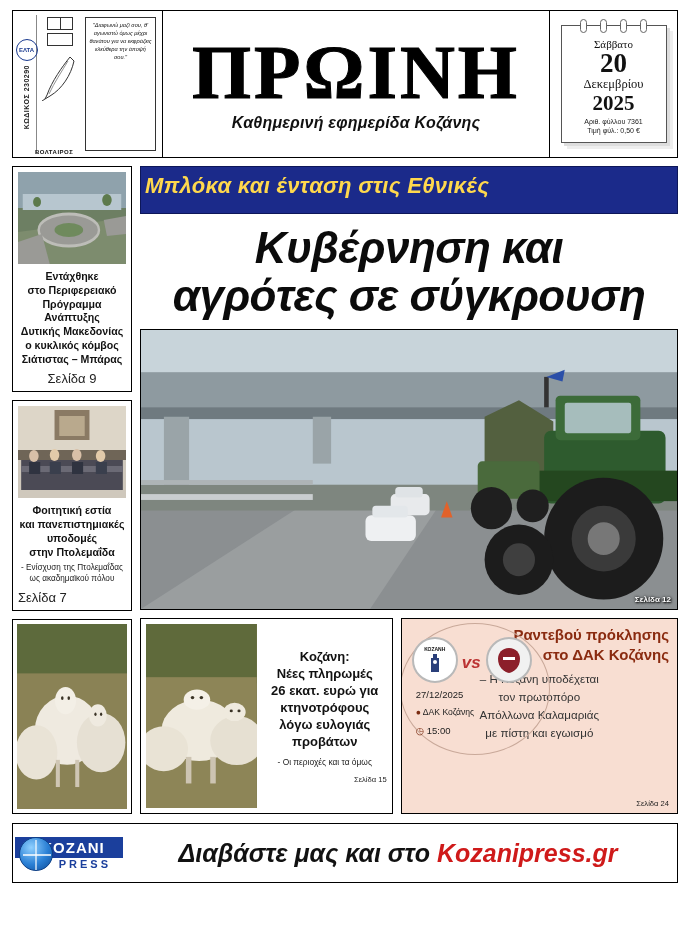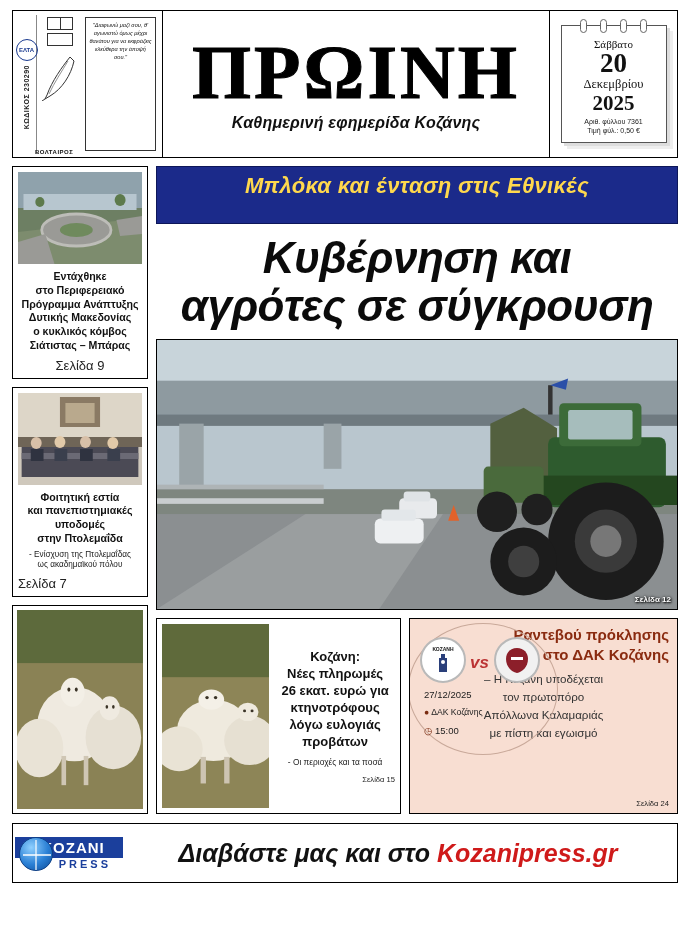--- a/index.html
+++ b/index.html
@@ -156,21 +156,21 @@
   .cal-small div { line-height: 1.35; }
 
   
   .content {
     display: flex;
     gap: 8px;
     margin-top: 8px;
     height: 648px;
   }
   .col-left {
-    width: 136px;
+    width: 120px;
     display: flex;
     flex-direction: column;
     gap: 8px;
   }
   .col-main {
     flex: 1;
     display: flex;
     flex-direction: column;
   }
 
@@ -207,22 +207,21 @@
     text-align: center;
     margin-top: 5px;
     color: #222;
   }
   .side-page.left { text-align:left; }
 
   
   .banner {
     background: #1b2a8a;
     border: 1px solid #0d1759;
-    text-align: center;
-    padding: 6px 4px 24px;
+    padding: 6px 4px 14px;
   }
   .banner-text {
     color: #ffd84d;
     font-size: 22px;
     font-weight: bold;
     font-style: italic;
     letter-spacing: 0.3px;
     font-family: "Liberation Sans", sans-serif;
   }
   .headline {
@@ -646,21 +645,21 @@
               <rect x="58" y="130" width="5" height="26" fill="#cdc4b2"></rect>
             </svg>
           </div>
           <div class="sheep-text">
             <div class="sheep-title" style="white-space:pre-line;">Κοζάνη:
 Νέες πληρωμές
 26 εκατ. ευρώ για
 κτηνοτρόφους
 λόγω ευλογιάς
 προβάτων</div>
-            <div class="sheep-sub">- Οι περιοχές και τα ποσά</div>
+            <div class="sheep-sub">- Οι περιοχές και τα όμως</div>
             <div class="sheep-page">Σελίδα 15</div>
           </div>
         </div>
 
         <div class="box-sport">
           <div class="match-badge">
             <div class="oval"></div>
             <div class="club-circle" style="left:4px; top:10px;">
               <span style="font-size:5px;">ΚΟΖΑΝΗ</span>
               <svg width="20" height="22" viewBox="0 0 20 22">

